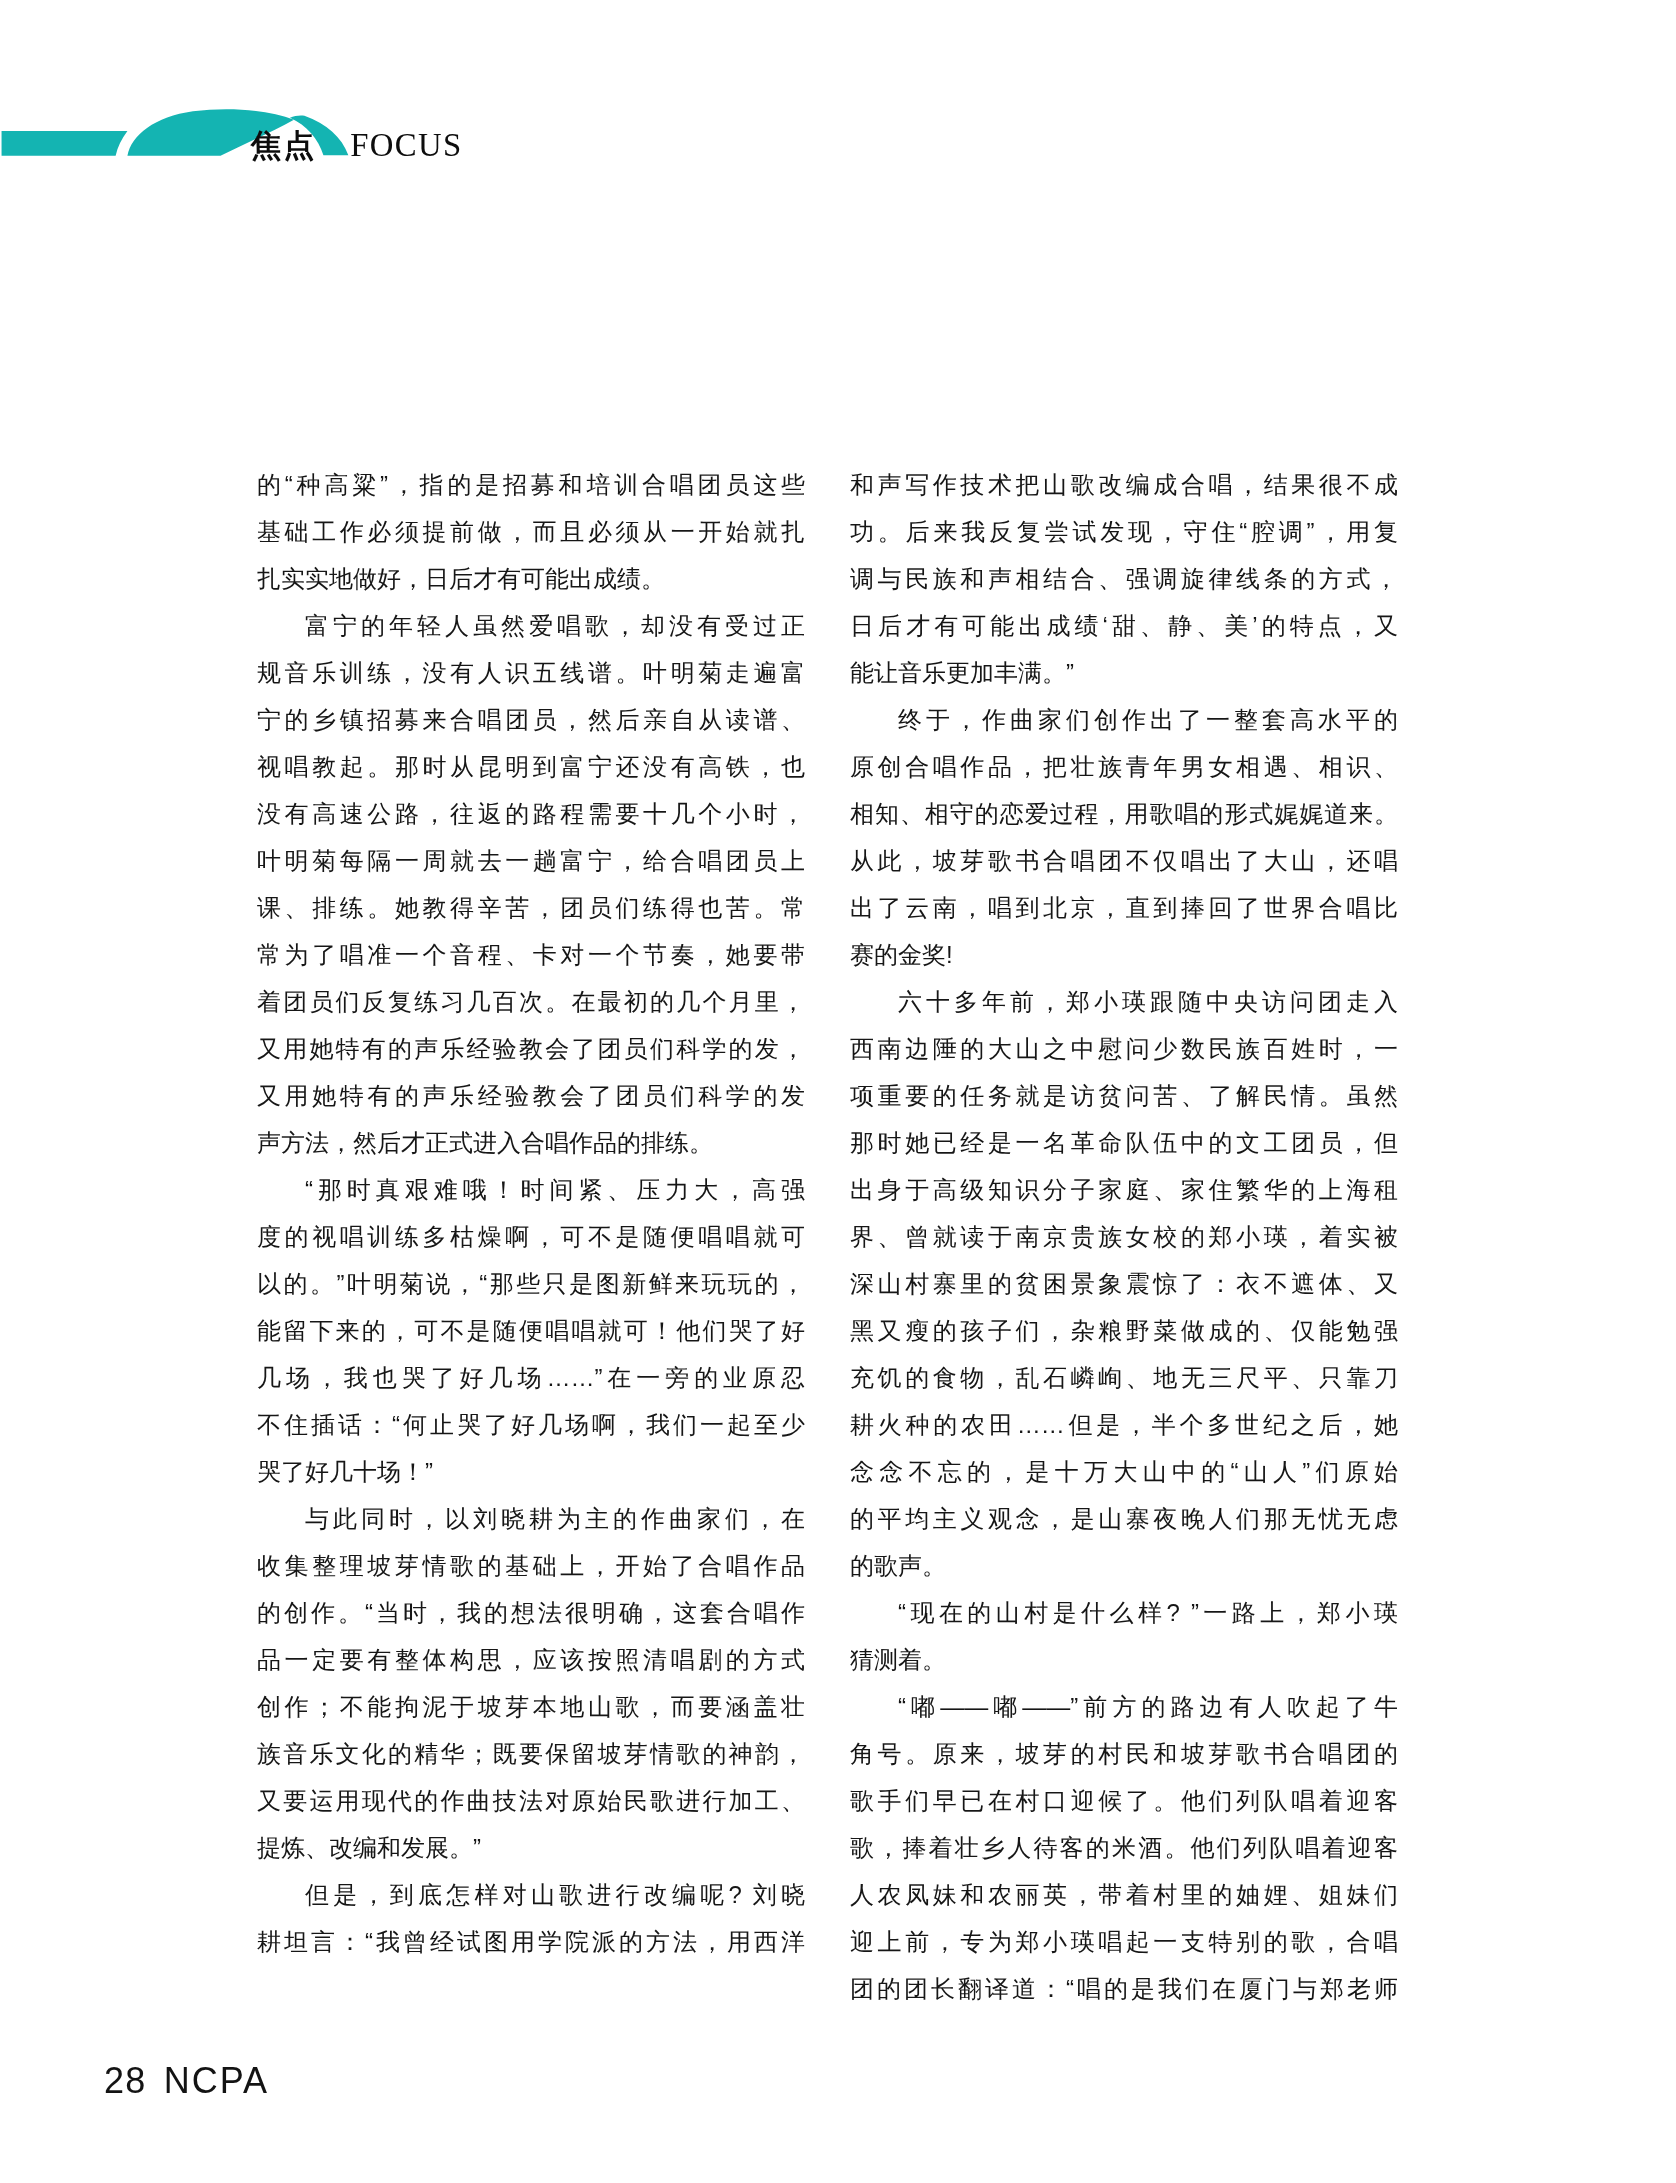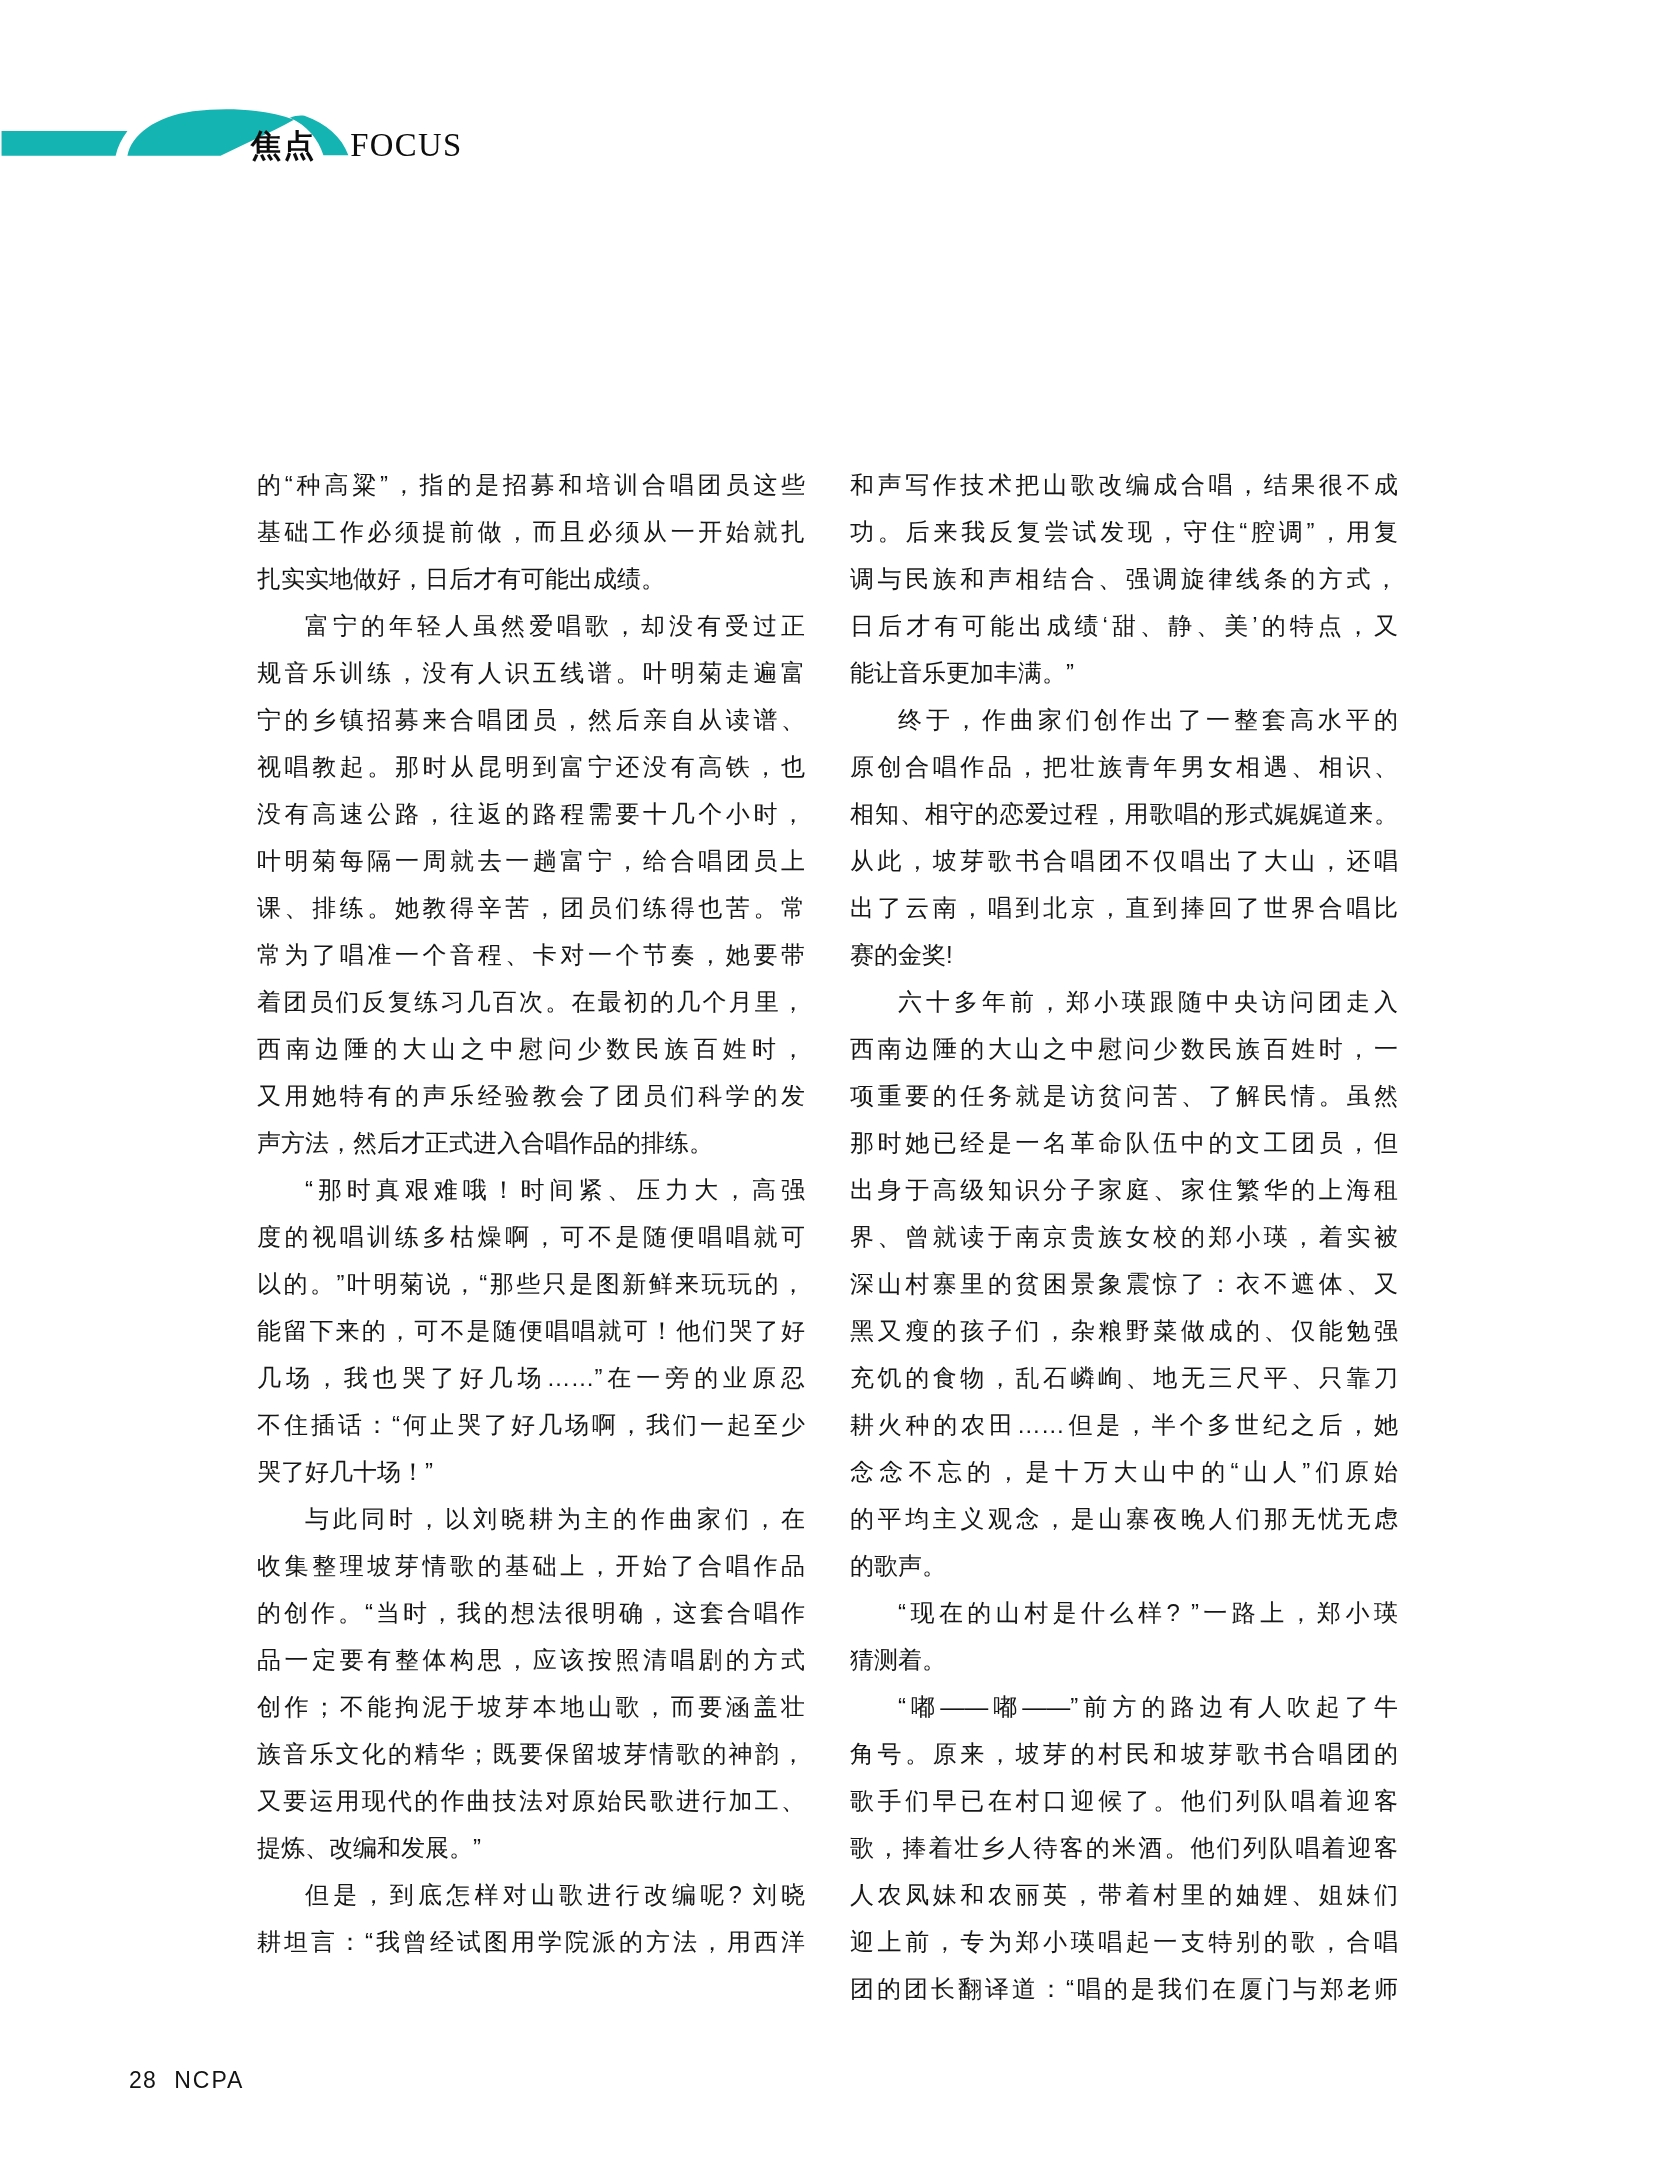--- a/index.html
+++ b/index.html
@@ -21,23 +21,23 @@
     font-size: 24px;
     color: #161616;
     overflow: hidden;
     white-space: nowrap;
   }
   .line.flush   { text-align: justify; text-align-last: justify; white-space: normal; }
   .line.endline { text-align: right; text-align-last: left; white-space: normal; }
   .line.indent  { text-indent: 48px; }
   .footer {
     position: absolute;
-    left: 129px;
+    left: 104px;
     top: 2064px;
-    font-size: 23px;
+    font-size: 36px;
     line-height: 33px;
     color: #131313;
     letter-spacing: 1.3px;
   }
   .footer .brand { margin-left: 17px; letter-spacing: 2px; }
 </style>
 </head>
 <body>
 
 <svg class="logo-svg" width="462" height="59" viewBox="0 0 700 90" xmlns="http://www.w3.org/2000/svg">
@@ -54,21 +54,21 @@
     <div class="line endline">扎实实地做好，日后才有可能出成绩。</div>
     <div class="line indent flush">富宁的年轻人虽然爱唱歌，却没有受过正</div>
     <div class="line flush">规音乐训练，没有人识五线谱。叶明菊走遍富</div>
     <div class="line flush">宁的乡镇招募来合唱团员，然后亲自从读谱、</div>
     <div class="line flush">视唱教起。那时从昆明到富宁还没有高铁，也</div>
     <div class="line flush">没有高速公路，往返的路程需要十几个小时，</div>
     <div class="line flush">叶明菊每隔一周就去一趟富宁，给合唱团员上</div>
     <div class="line flush">课、排练。她教得辛苦，团员们练得也苦。常</div>
     <div class="line flush">常为了唱准一个音程、卡对一个节奏，她要带</div>
     <div class="line flush">着团员们反复练习几百次。在最初的几个月里，</div>
-    <div class="line flush">西南边陲的大山之中慰问少数民族百姓时，</div>
+    <div class="line flush">又用她特有的声乐经验教会了团员们科学的发，</div>
     <div class="line flush">又用她特有的声乐经验教会了团员们科学的发</div>
     <div class="line endline">声方法，然后才正式进入合唱作品的排练。</div>
     <div class="line indent flush">“那时真艰难哦！时间紧、压力大，高强</div>
     <div class="line flush">度的视唱训练多枯燥啊，可不是随便唱唱就可</div>
     <div class="line flush">以的。”叶明菊说，“那些只是图新鲜来玩玩的，</div>
     <div class="line flush">能留下来的，可不是随便唱唱就可！他们哭了好</div>
     <div class="line flush">几场，我也哭了好几场……”在一旁的业原忍</div>
     <div class="line flush">不住插话：“何止哭了好几场啊，我们一起至少</div>
     <div class="line endline">哭了好几十场！”</div>
     <div class="line indent flush">与此同时，以刘晓耕为主的作曲家们，在</div>

